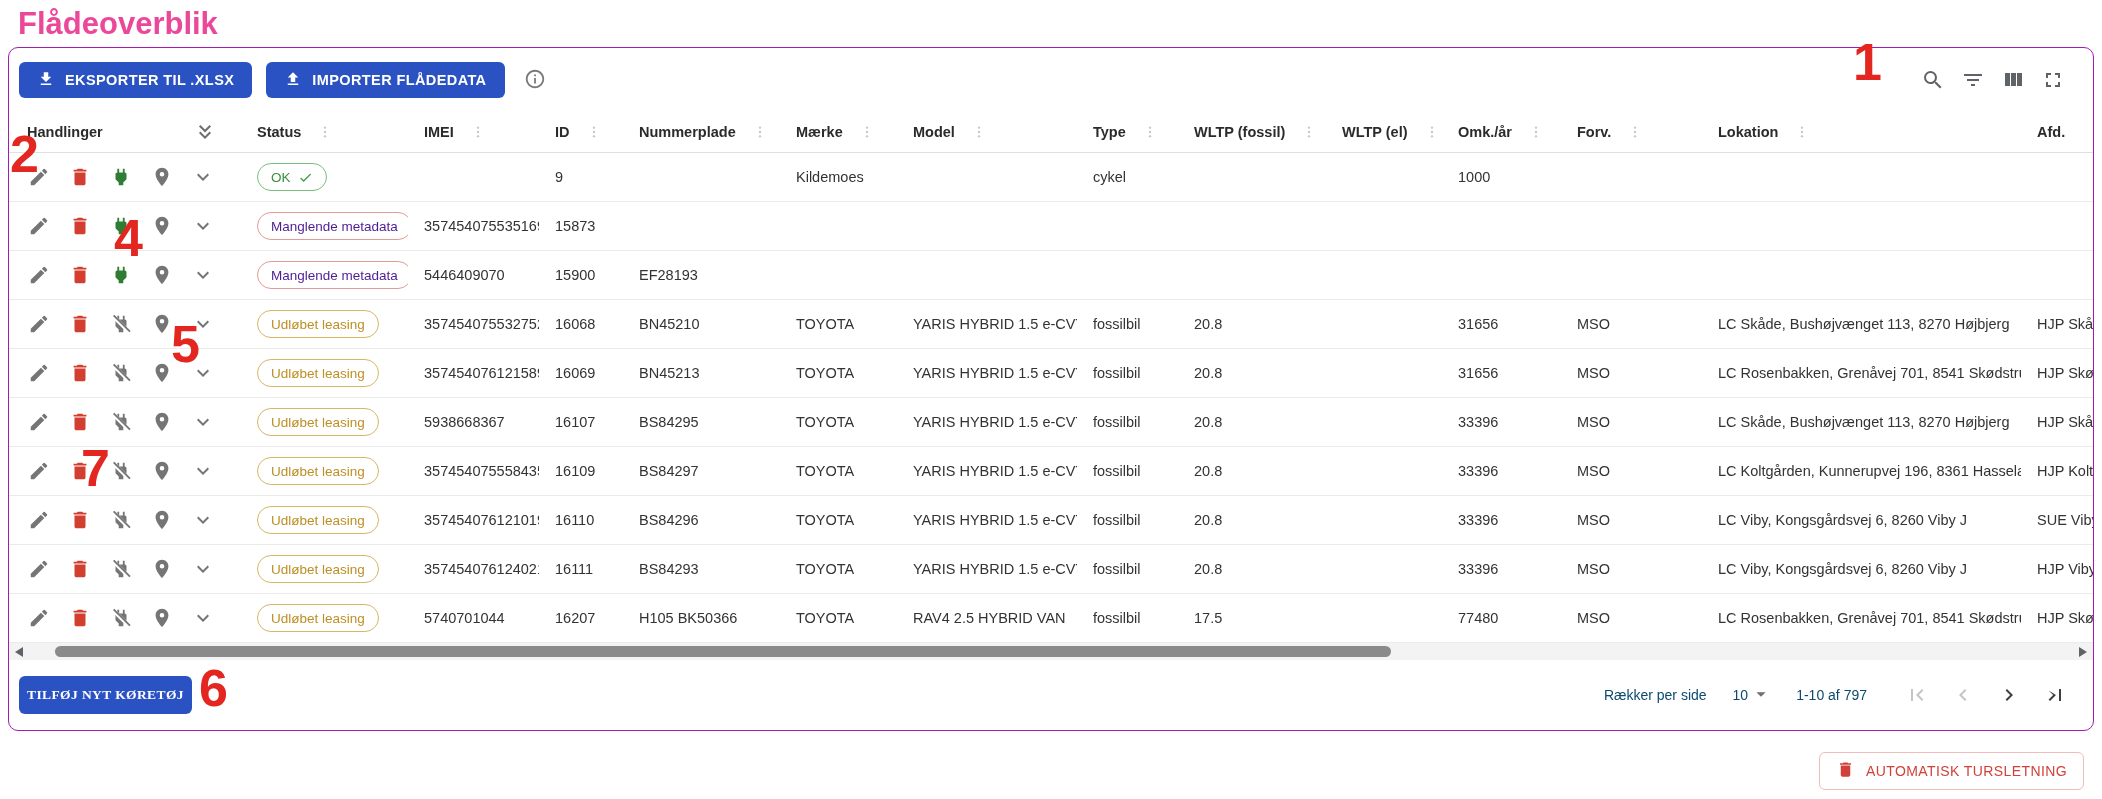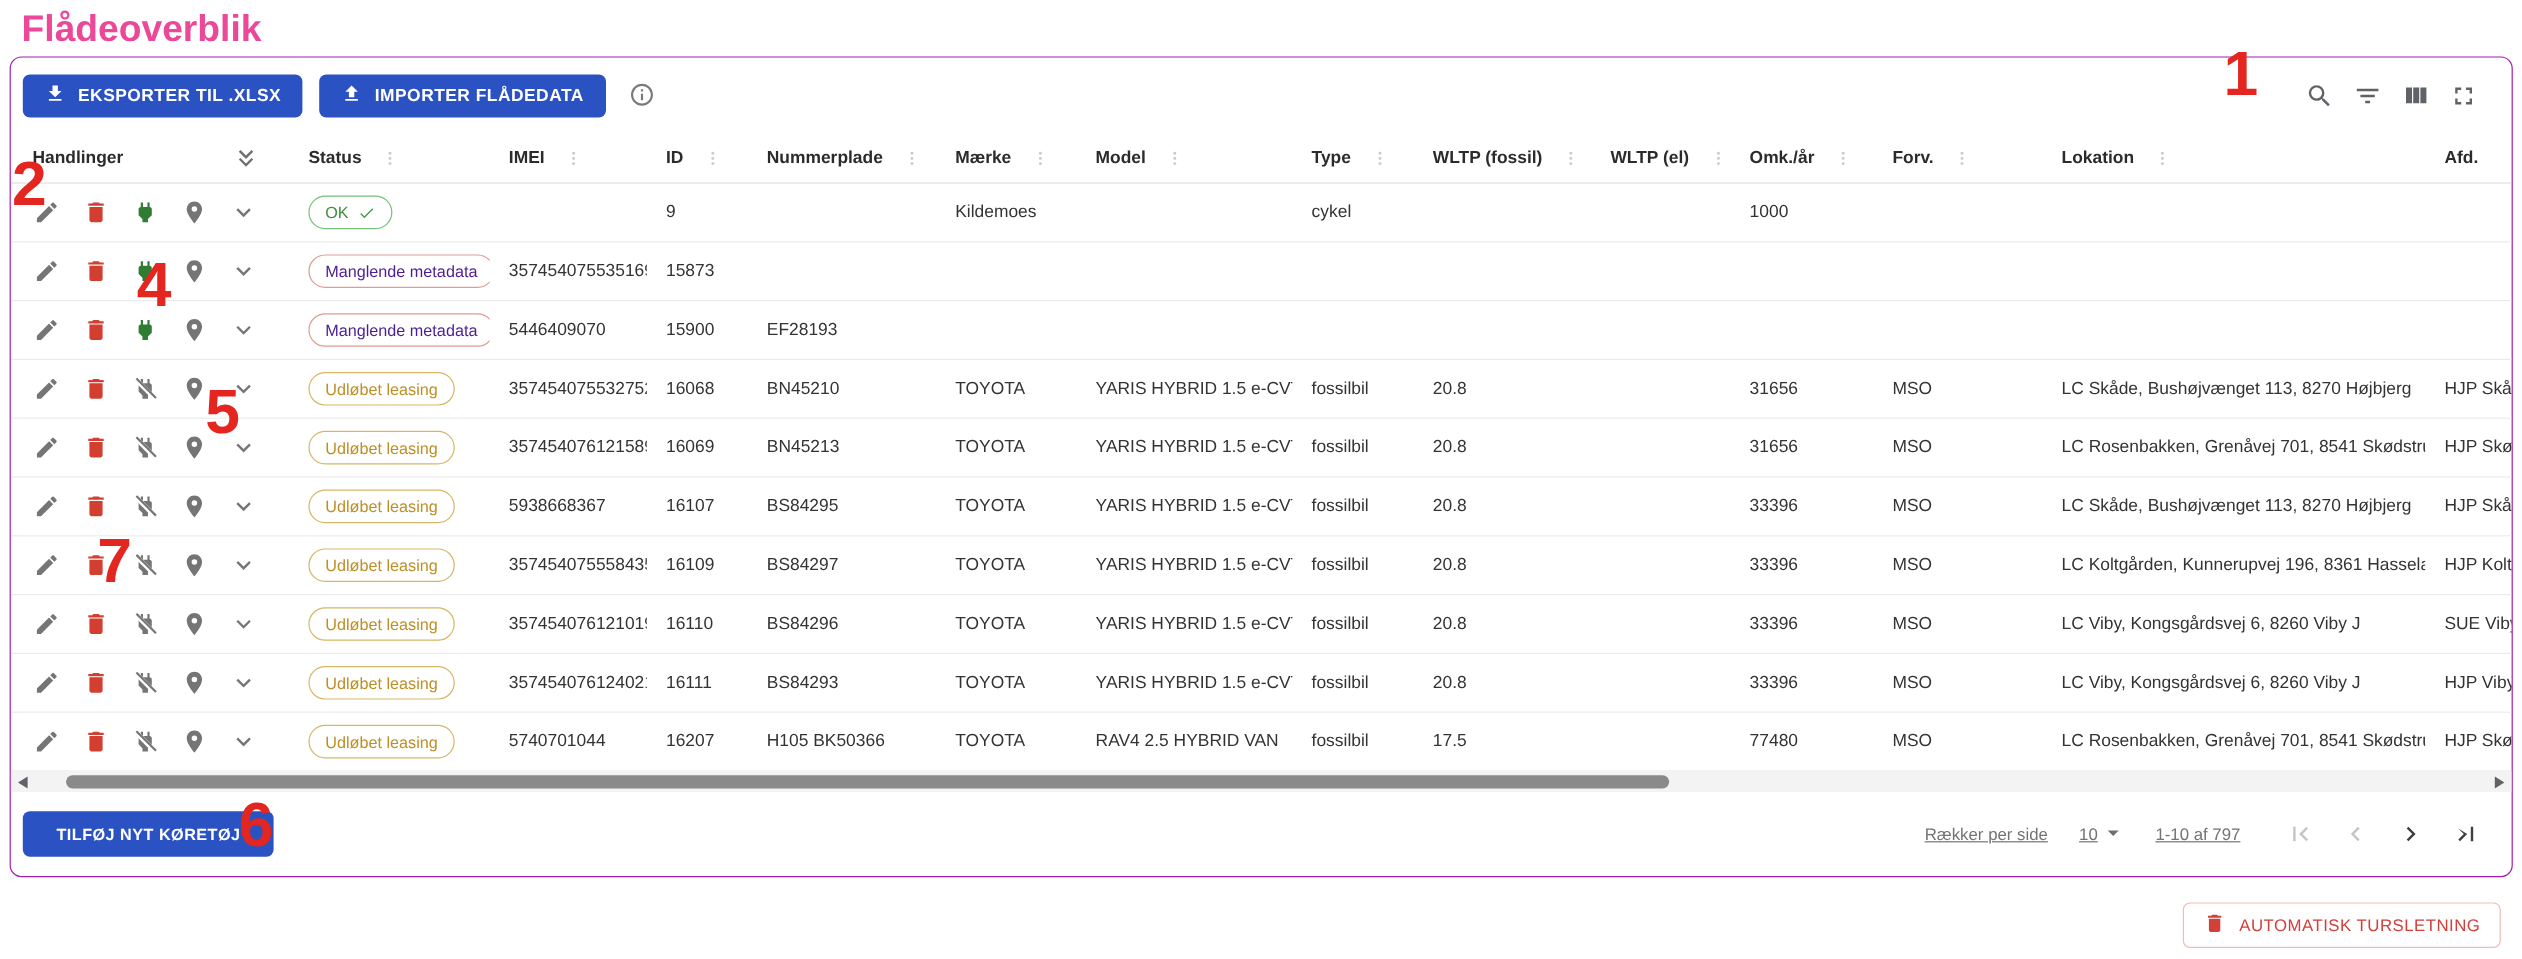--- a/index.html
+++ b/index.html
@@ -71,23 +71,23 @@
 
   
   .hscroll{flex:0 0 17px;position:relative;background:#f3f3f3;}
   .hs-thumb{position:absolute;left:46px;top:3px;width:1336px;height:11px;background:#8a8a8a;border-radius:6px;cursor:pointer;}
   .hs-left,.hs-right{position:absolute;top:3.5px;width:0;height:0;border-top:5px solid transparent;border-bottom:5px solid transparent;cursor:pointer;}
   .hs-left{left:6px;border-right:8px solid #5f6368;}
   .hs-right{right:6px;border-left:8px solid #5f6368;}
 
   
   .tfooter{flex:1;display:flex;align-items:center;padding:0 26px 0 10px;box-sizing:border-box;}
-  .btn-add{display:inline-flex;align-items:center;height:38px;padding:0 28px;background:#2b52c3;color:#fff;
-        border:none;border-radius:6px;font-family:Liberation Sans, sans-serif;font-size:13.5px;font-weight:700;letter-spacing:.4px;cursor:pointer;}
-  .pagination{margin-left:auto;display:flex;align-items:center;font-size:14px;color:#737373;text-decoration:underline;}
+  .btn-add{display:inline-flex;align-items:center;height:38px;padding:0 8px;background:#2b52c3;color:#fff;
+        border:none;border-radius:6px;font-family:Liberation Serif, serif;font-size:13.5px;font-weight:700;letter-spacing:.4px;cursor:pointer;}
+  .pagination{margin-left:auto;display:flex;align-items:center;font-size:14px;color:#0c4a6e;}
   .pg-label{margin-right:26px;}
   .pg-size{display:inline-flex;align-items:center;gap:2px;cursor:pointer;}
   .pg-size svg{width:22px;height:22px;fill:#6f6f6f;}
   .pg-range{margin-left:24px;margin-right:38px;}
   .pg-nav{display:flex;align-items:center;gap:22px;}
   .pg-btn{background:none;border:none;padding:0;width:24px;height:24px;cursor:pointer;}
   .pg-btn svg{width:24px;height:24px;}
   .pg-disabled svg{fill:#c4c4c4;}
   .pg-enabled svg{fill:#3f3f3f;}
 

